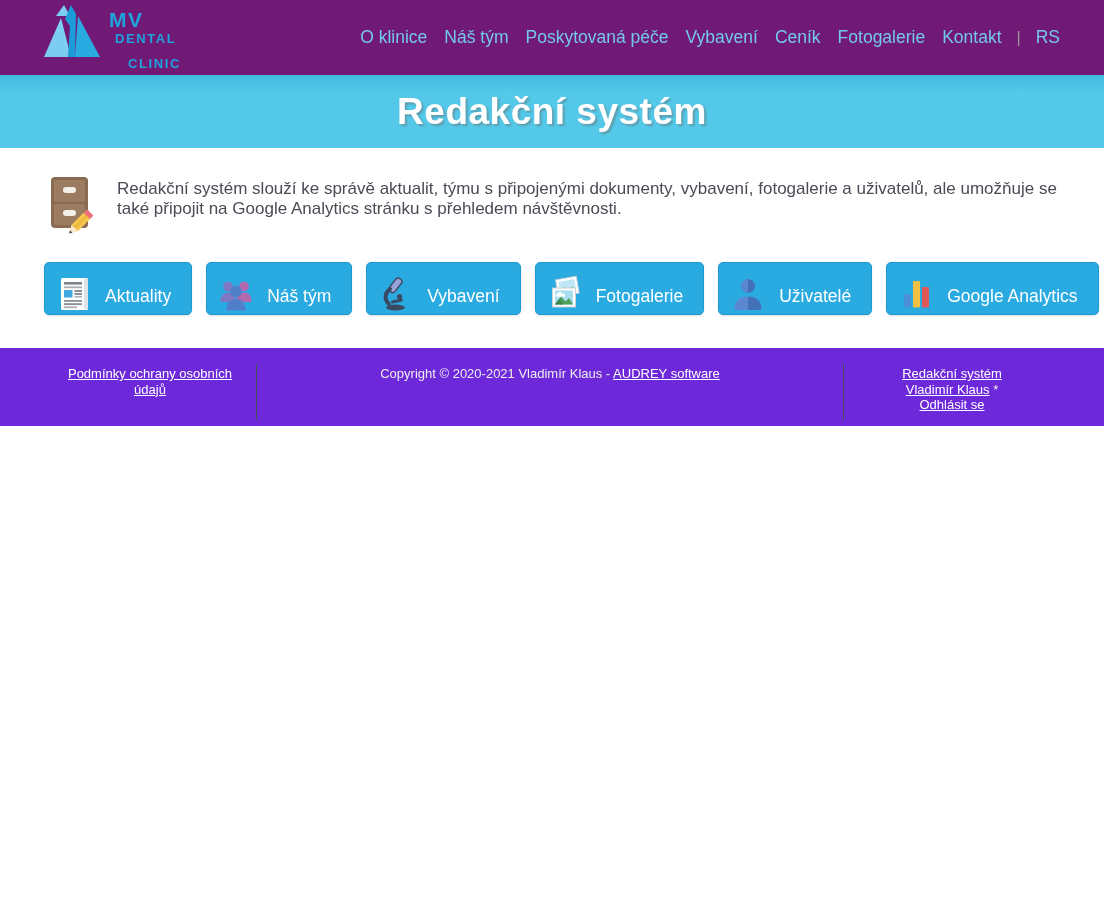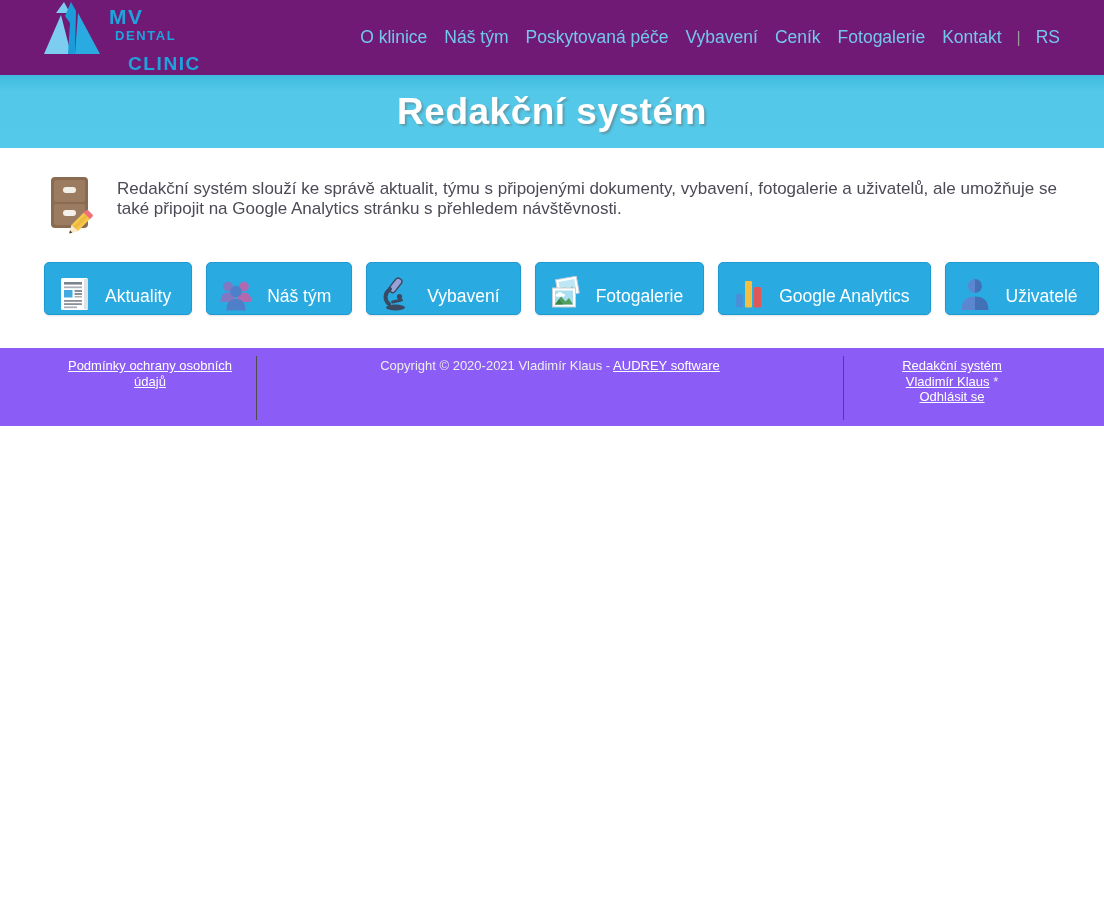--- a/index.html
+++ b/index.html
@@ -6,41 +6,41 @@
   html,body{width:1104px;height:900px}
   body{font-family:"Liberation Sans",sans-serif;background:#fff;overflow:hidden}
   a{cursor:pointer}
 
   
   .header{height:75px;display:flex;align-items:center;justify-content:space-between;padding:0 44px;background:#701a75}
   .logo{display:flex;align-items:flex-start;gap:9px;cursor:pointer}
   .logo-text{color:#1fa3dd;font-weight:bold;line-height:1;padding-top:4px}
   .logo-mv{font-size:21px;letter-spacing:1.5px}
   .logo-dental{font-size:13px;letter-spacing:1.6px;margin-top:2px;margin-left:6px}
-  .logo-clinic{font-size:19px;letter-spacing:1.6px;margin-top:12px;margin-left:19px}
+  .logo-clinic{font-size:13px;letter-spacing:1.6px;margin-top:12px;margin-left:19px}
   .nav{display:flex;align-items:center;gap:17px;font-size:17.5px}
   .nav a{color:#74c7ec;text-decoration:none}
   .nav .sep{color:#9a9a9a;font-size:16px;margin:0 -2px}
 
   
   .banner{height:73px;background:linear-gradient(to bottom,#3fbade 0,#53c8e8 16px,#55c9e9 100%);display:flex;align-items:center;justify-content:center}
   .banner h1{color:#fff;font-size:37px;font-weight:700;text-shadow:2px 2px 2px rgba(105,105,105,.45);letter-spacing:.5px}
 
   
   .main{padding:28px 44px 0}
   .intro{display:flex;gap:15px}
   .intro-icon{flex:0 0 58px}
   .intro p{font-size:17px;line-height:20px;color:#4d4a56;margin-top:3px}
 
   .tiles{display:flex;gap:14px;margin-top:24px}
   .tile{display:inline-flex;align-items:center;gap:13px;height:53px;padding:15px 20px 0 11px;background:#29abe2;border:1px solid #1f9ad0;border-radius:5px;cursor:pointer;box-shadow:0 1px 2px rgba(0,0,0,.12)}
   .tile > span{color:#fff;font-size:17.5px;white-space:nowrap}
 
   
-  .footer{margin-top:33px;background:#8b5cf6;height:78px;padding:8px 44px 6px;display:flex}
+  .footer{margin-top:33px;background:#6d28d9;height:78px;padding:16px 44px 6px;display:flex}
   .fcol{color:#ededed;font-size:13px;line-height:15.6px;text-align:center}
   .fcol a{color:#fff;text-decoration:underline}
   .fcol.left{flex:0 0 212px;padding-top:2px}
   .fcol.left a{display:inline-block;max-width:178px}
   .fcol.center{flex:1;border-left:1px solid #4d4d4d;border-right:1px solid #4d4d4d;padding-top:2px}
   .fcol.right{flex:0 0 216px;padding-top:2px}
 </style>
 </head>
 <body>
 
@@ -163,43 +163,43 @@
           <circle cx="16.2" cy="19.3" r="1.8" fill="#fff"></circle>
           <circle cx="10.5" cy="19.3" r="1.8" fill="#fff"></circle>
         </svg>
       </span>
       <span>Fotogalerie</span>
     </button>
 
     <button class="tile">
       <span>
         <svg width="36" height="36" viewBox="0 0 36 36">
-          <rect x="6" y="18" width="7" height="13.5" rx="1" fill="#4a90d9"></rect>
-          <rect x="15" y="5" width="7" height="26.5" rx="1" fill="#f2bf42"></rect>
-          <rect x="24" y="11" width="7" height="20.5" rx="1" fill="#df5858"></rect>
-        </svg>
-      </span>
-      <span>Google Analytics</span>
-    </button>
-
-    <button class="tile">
-      <span>
-        <svg width="36" height="36" viewBox="0 0 36 36">
           <defs>
             <linearGradient id="usr" x1="0" y1="0" x2="1" y2="0">
               <stop offset="0.5" stop-color="#5b87d0"></stop>
               <stop offset="0.5" stop-color="#4271b8"></stop>
             </linearGradient>
           </defs>
           <circle cx="18" cy="10" r="7" fill="url(#usr)"></circle>
           <path d="M4.5,34 q0,-13.5 13.5,-13.5 q13.5,0 13.5,13.5 z" fill="url(#usr)"></path>
         </svg>
       </span>
       <span>Uživatelé</span>
     </button>
+
+    <button class="tile">
+      <span>
+        <svg width="36" height="36" viewBox="0 0 36 36">
+          <rect x="6" y="18" width="7" height="13.5" rx="1" fill="#4a90d9"></rect>
+          <rect x="15" y="5" width="7" height="26.5" rx="1" fill="#f2bf42"></rect>
+          <rect x="24" y="11" width="7" height="20.5" rx="1" fill="#df5858"></rect>
+        </svg>
+      </span>
+      <span>Google Analytics</span>
+    </button>
   </div>
 </main>
 
 <footer class="footer">
   <div class="fcol left">
     <a>Podmínky ochrany osobních údajů</a>
   </div>
   <div class="fcol center">
     <div><span>Copyright © 2020-2021 Vladimír Klaus - </span><a>AUDREY software</a></div>
   </div>

